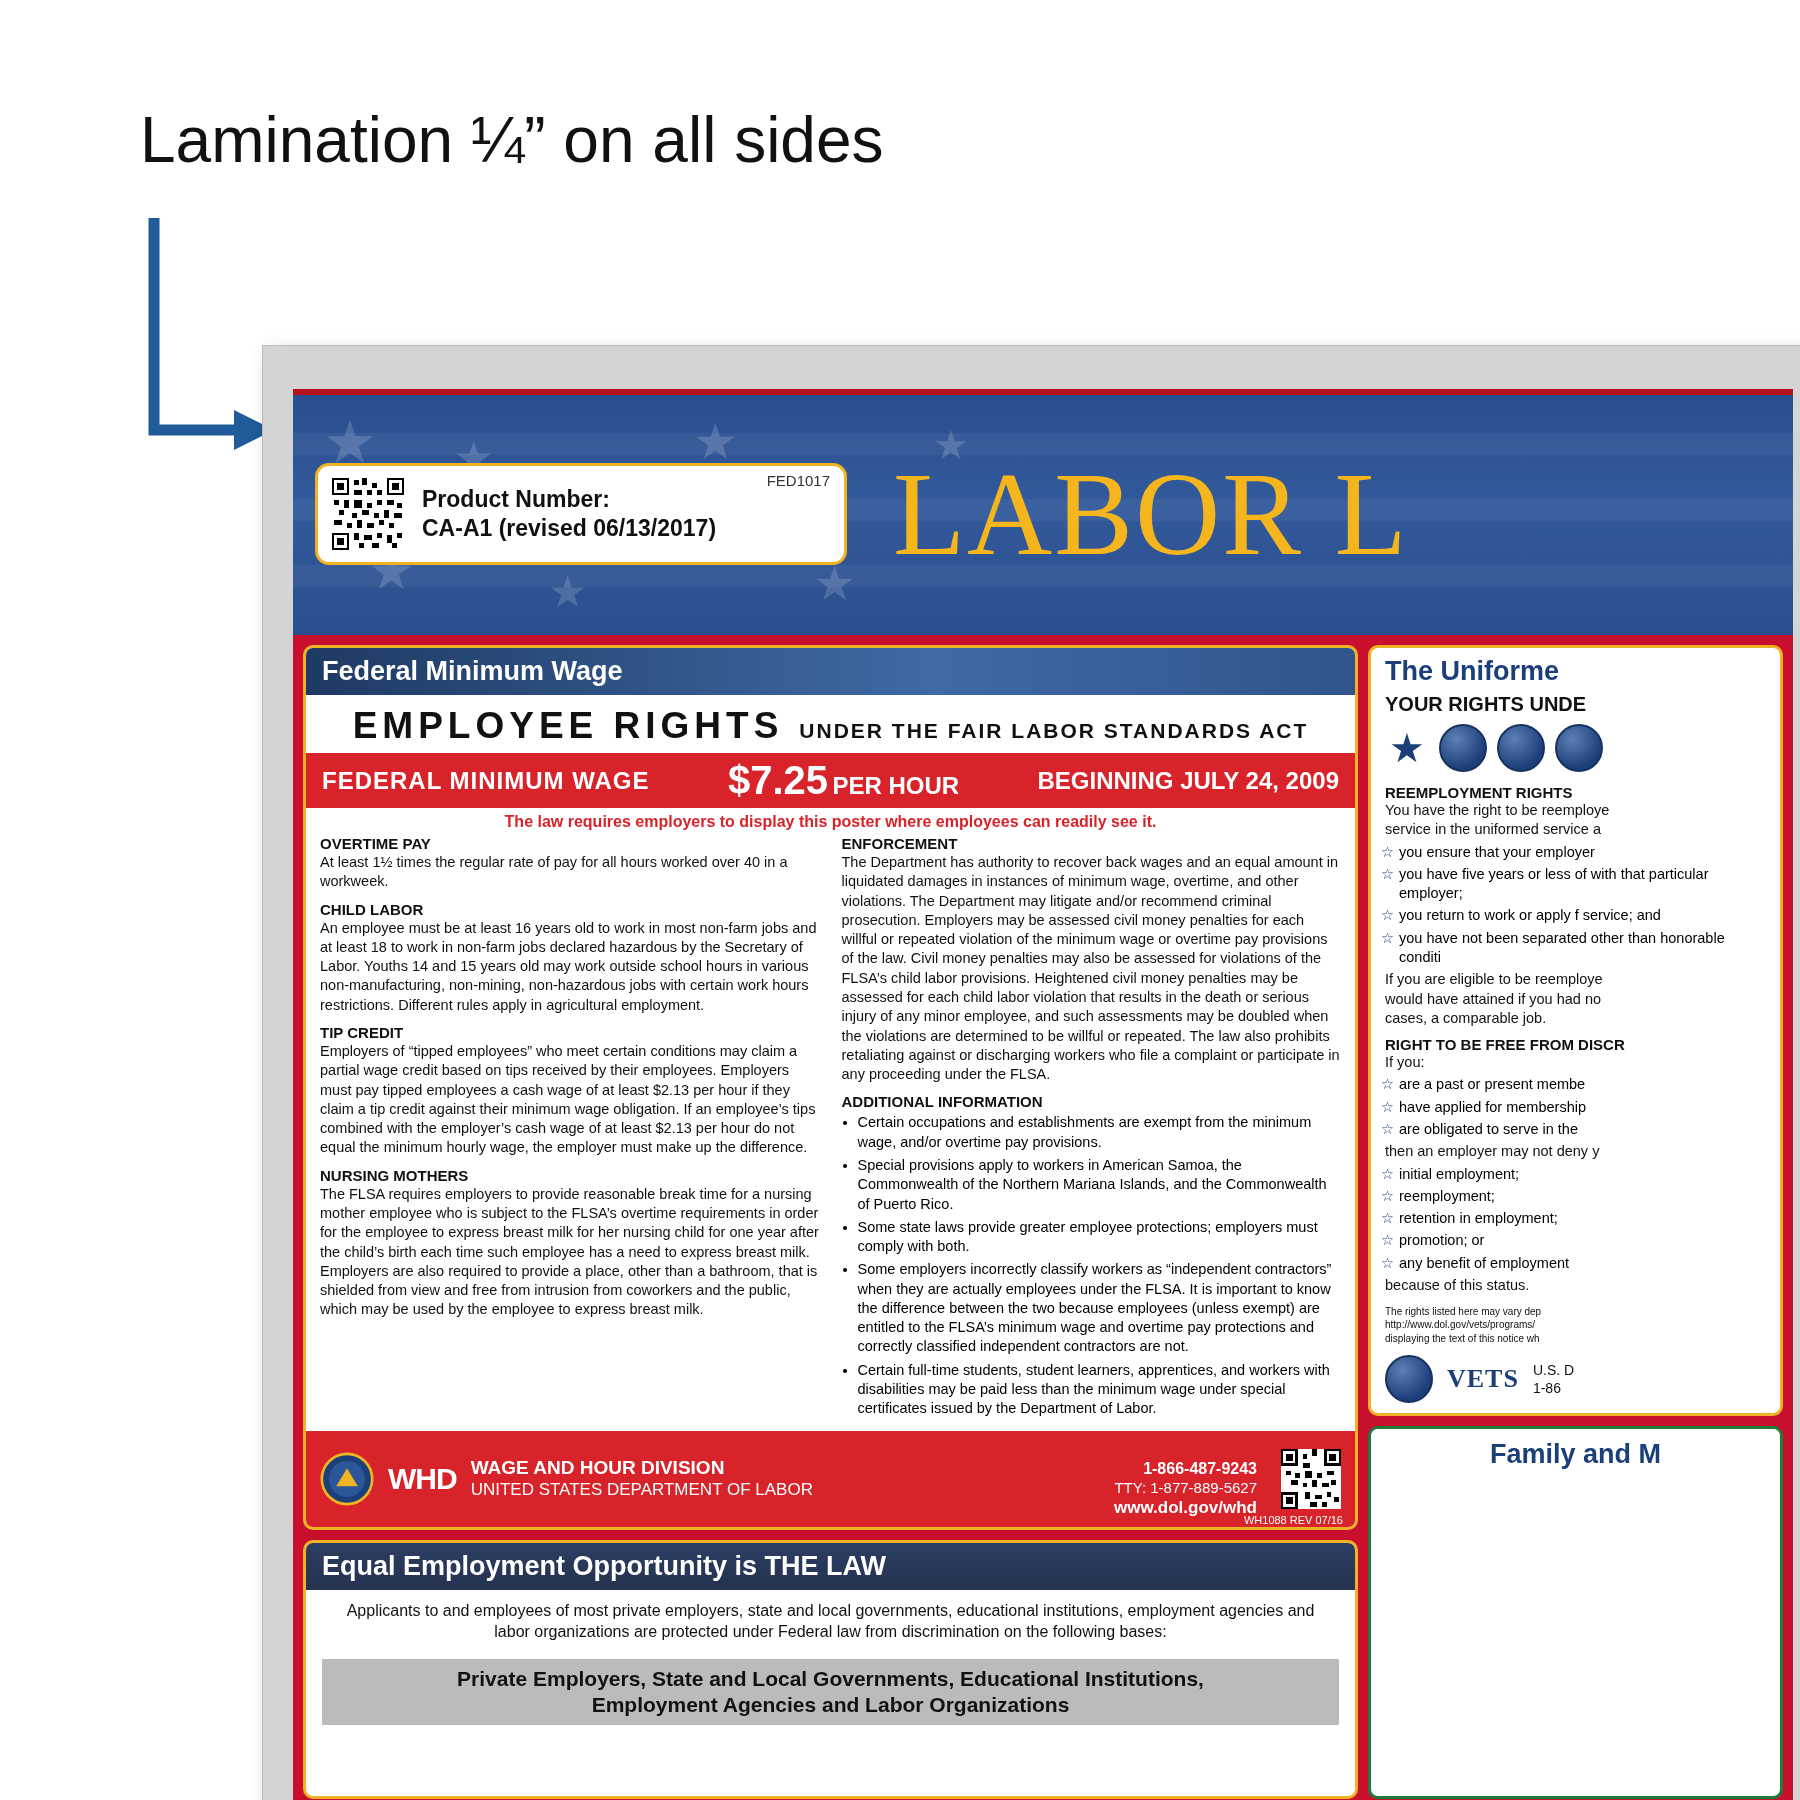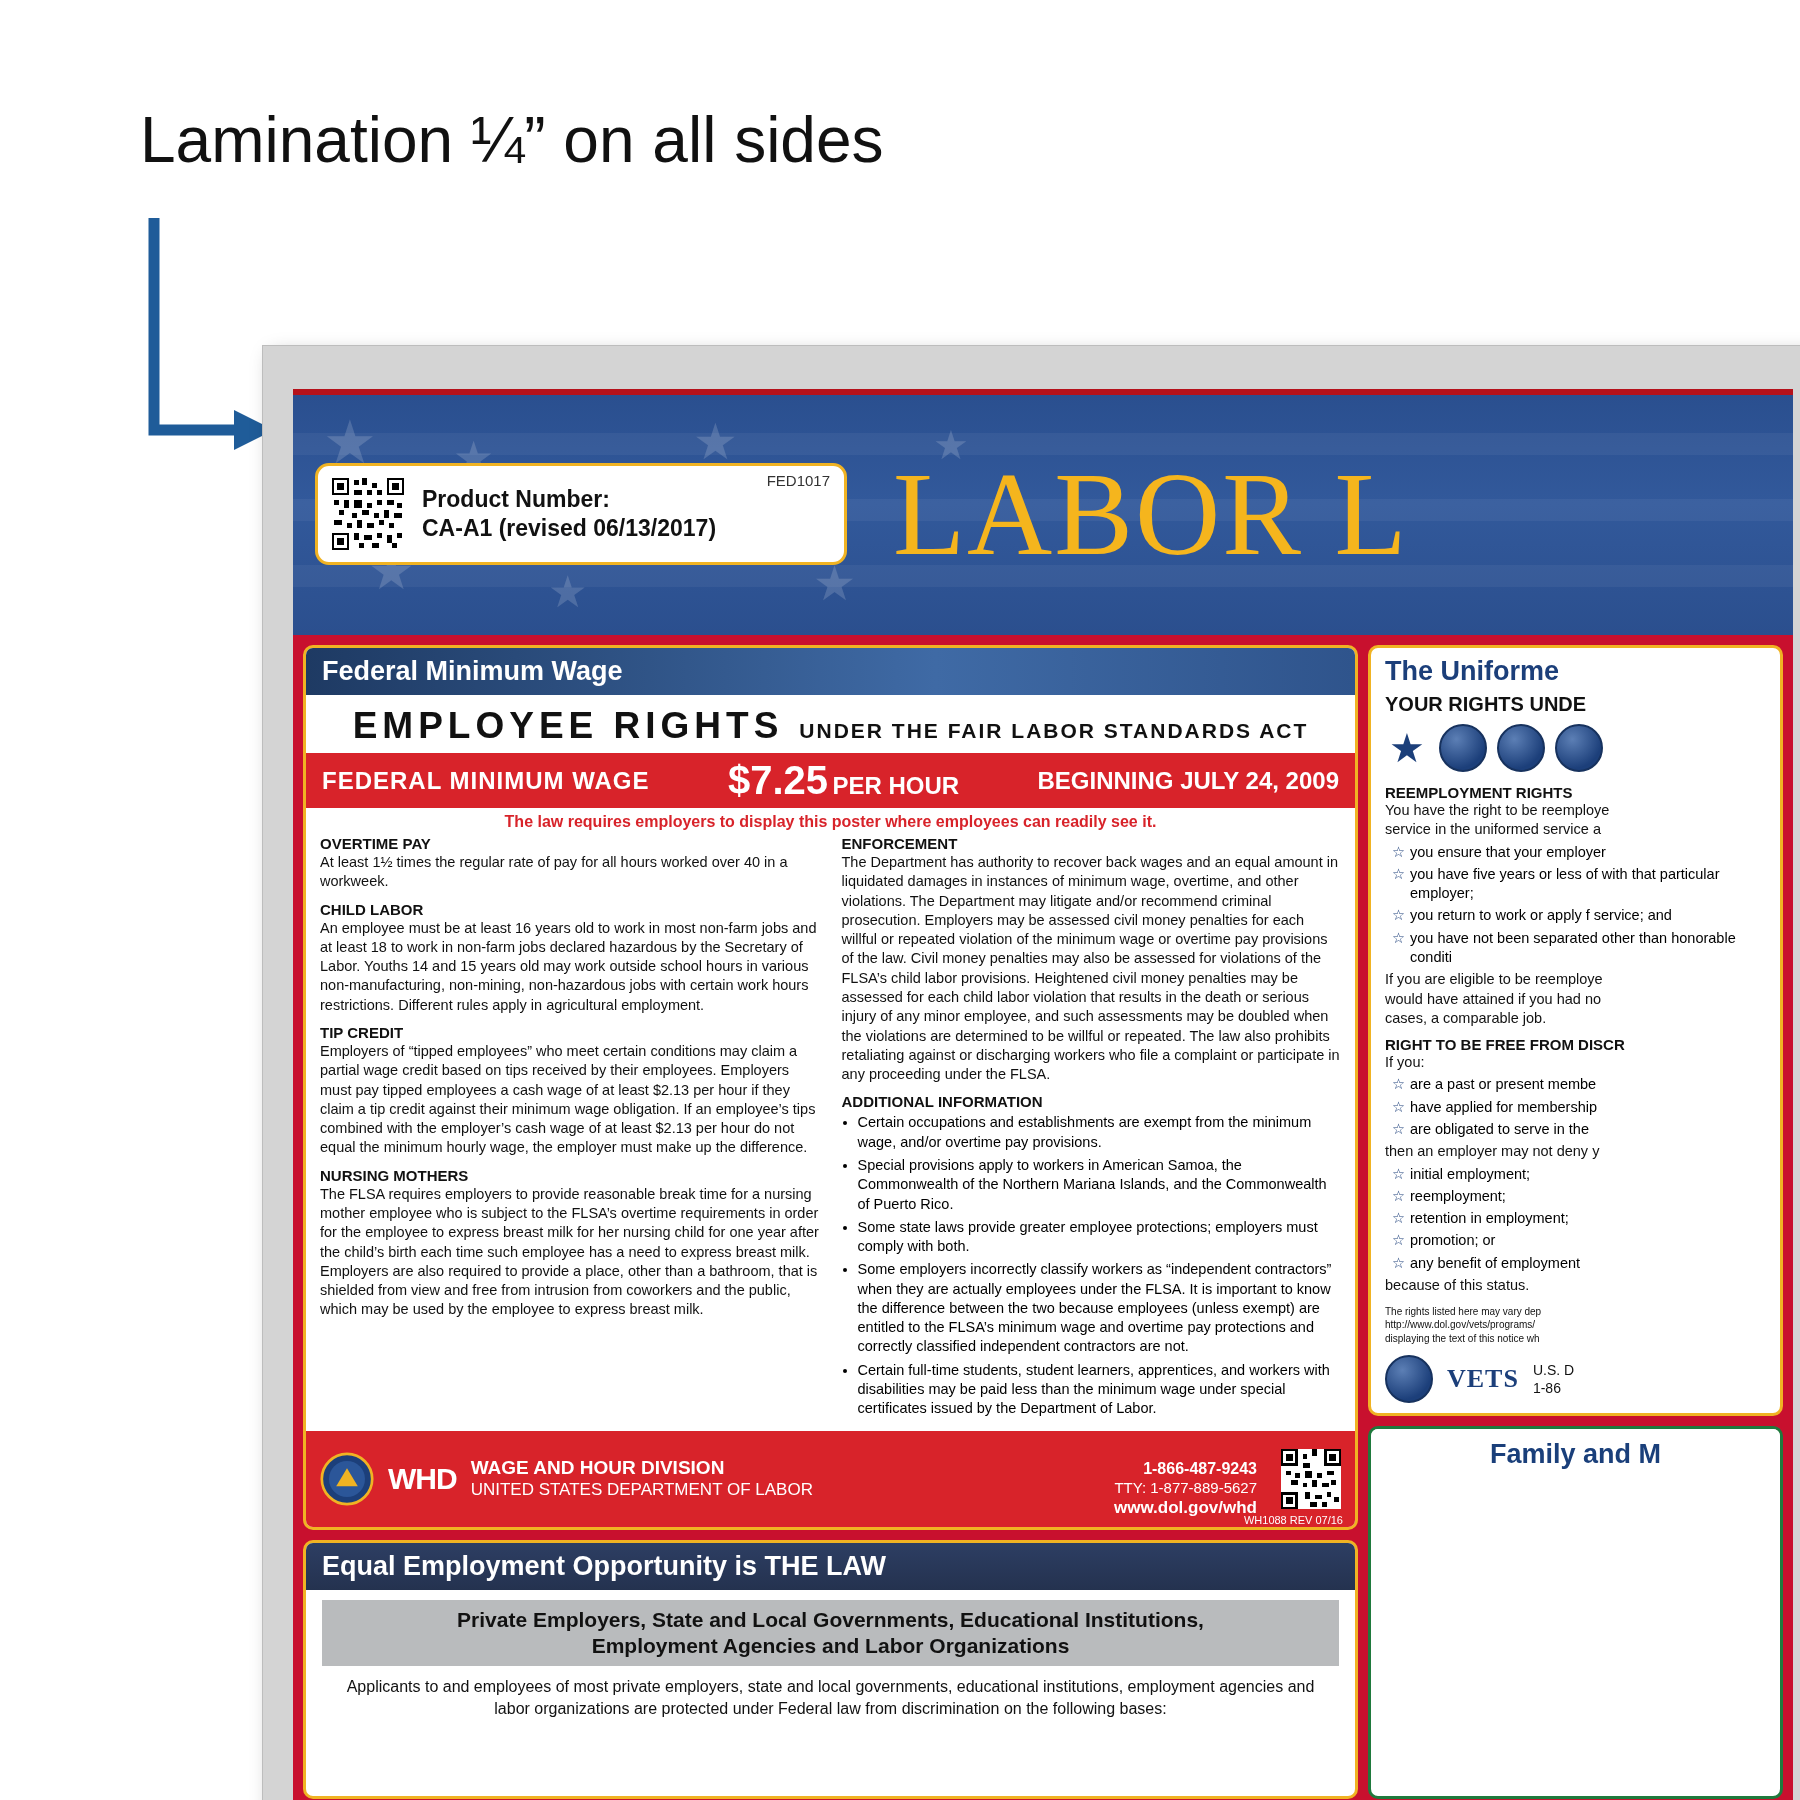--- a/index.html
+++ b/index.html
@@ -349,21 +349,21 @@
   .userra-h {
     font-size: 15px; font-weight: bold; color: #111;
     padding: 8px 14px 0 14px;
   }
   .userra-p {
     font-size: 14.5px; line-height: 1.33; color: #111;
     padding: 0 14px;
   }
   ul.star-list {
     list-style: none;
-    margin: 3px 0 0 11px;
+    margin: 3px 0 0 0;
     padding: 0 26px 0 28px;
   }
   ul.star-list li {
     font-size: 14.5px;
     line-height: 1.33;
     margin-bottom: 3px;
     position: relative;
   }
   ul.star-list li::before {
     content: "\2606";
@@ -584,27 +584,27 @@
                 <rect x="12" y="22" width="3" height="2"></rect>
               <rect x="17" y="22" width="2" height="2"></rect>
             </g>
           </svg>
           <div id="wh-rev">WH1088 REV 07/16</div>
         </div>
       </div>
 
       <div class="panel" style="flex:1 1 auto;">
         <div class="panel-head">Equal Employment Opportunity is THE LAW</div>
+        <div id="eeo-body">
+          <div>Applicants to and employees of most private employers, state and local governments, educational institutions, employment agencies and</div>
+          <div>labor organizations are protected under Federal law from discrimination on the following bases:</div>
+        </div>
         <div id="eeo-sub">
           <div>Private Employers, State and Local Governments, Educational Institutions,</div>
           <div>Employment Agencies and Labor Organizations</div>
-        </div>
-        <div id="eeo-body">
-          <div>Applicants to and employees of most private employers, state and local governments, educational institutions, employment agencies and</div>
-          <div>labor organizations are protected under Federal law from discrimination on the following bases:</div>
         </div>
       </div>
     </div>
 
     <div id="col-right">
 
       <div class="panel" style="flex:0 0 auto;">
         <div id="userra-head">The Uniforme</div>
         <div id="userra-sub">YOUR RIGHTS UNDE</div>
 

